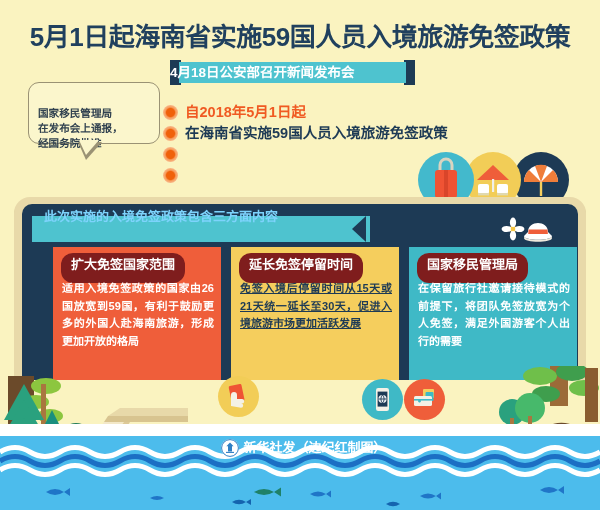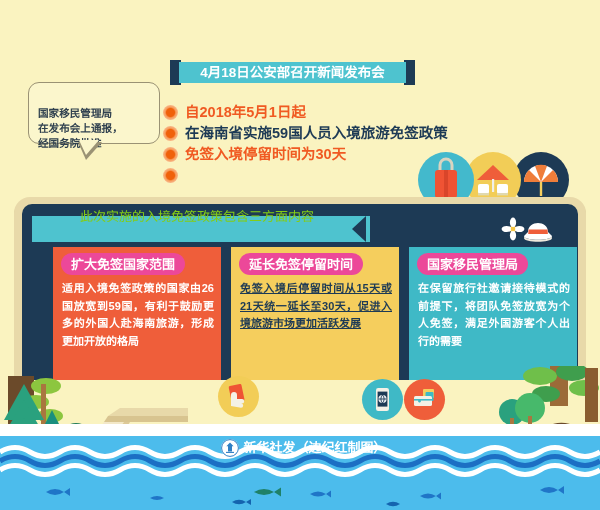--- a/index.html
+++ b/index.html
@@ -34,21 +34,21 @@
     position:absolute; top:0; width:11px; height:25px; background:#1d3a55;
   }
   .banner-cap.left { left:0; }
   .banner-cap.right { right:0; }
   #sub-banner-bar {
     position:absolute; left:9px; top:2px; right:9px; height:21px;
     background:#4ec3cf;
   }
   #sub-banner-text {
     position:absolute; left:0; top:0; width:100%; height:25px;
-    line-height:25px; text-align:center;
+    line-height:25px; text-align:left;
     color:#ffffff; font-size:13.5px; font-weight:bold;
     white-space:nowrap;
   }
 
   
   #speech-bubble {
     position:absolute; left:28px; top:82px; width:132px; height:62px;
     background:#fbf6cc;
     border:1.6px solid #9a9274;
     border-radius:11px;
@@ -109,35 +109,35 @@
     background:#4ec3cf;
   }
   #board-ribbon-notch {
     position:absolute; left:330px; top:12px; width:0; height:0;
     border-top:13px solid transparent;
     border-bottom:13px solid transparent;
     border-right:14px solid #1d3a55;
   }
   #board-ribbon-text {
     position:absolute; left:22px; top:0; height:26px; line-height:26px;
-    color:#84cc16; font-size:13px; font-weight:normal; white-space:nowrap;margin-left:36px;
+    color:#7dd3fc; font-size:13px; font-weight:bold; white-space:nowrap;
   }
 
   
   #hat-deco { position:absolute; right:12px; top:6px; width:66px; height:36px; }
 
   
   .card { position:absolute; top:43px; width:168px; height:146px; }
   #card-1 { left:31px;  background:#ef5e3a; }
   #card-2 { left:209px; background:#f5ce5d; }
   #card-3 { left:387px; background:#3fb9c6; }
 
   .card-pill {
-    position:absolute; left:8px; top:6px; height:22px;
-    background:#ec4899; border-radius:12px;
+    position:absolute; left:8px; top:6px; height:30px;
+    background:#7f1d1d; border-radius:12px;
     padding:0 10px; line-height:23px;
     color:#ffffff; font-size:13px; font-weight:bold; white-space:nowrap;
   }
   .card-body {
     position:absolute; left:9px; top:33px; width:152px;
     font-size:11px; line-height:17.5px; font-weight:bold;
     text-align:justify;
   }
   #card-1 .card-body { color:#ffffff; }
   #card-2 .card-body { color:#1d3a55;text-decoration:underline; }
@@ -176,20 +176,21 @@
   
   #pier { position:absolute; left:68px; top:28px; width:120px; height:62px; }
 
   .tree { position:absolute; }
 </style>
 </head>
 <body>
 
 <div id="stage">
 
+  <div id="main-title">5月1日起海南省实施59国人员入境旅游免签政策</div>
 
   <div id="sub-banner-wrap">
     <div class="banner-cap left"></div>
     <div class="banner-cap right"></div>
     <div id="sub-banner-bar"></div>
     <div id="sub-banner-text">4月18日公安部召开新闻发布会</div>
   </div>
 
   <div id="speech-bubble">
     <div id="speech-bubble-text">国家移民管理局
@@ -203,21 +204,20 @@
     <div class="bullet-row">
       <span class="bullet-dot"></span>
       <span class="bullet-text orange">自2018年5月1日起</span>
     </div>
     <div class="bullet-row">
       <span class="bullet-dot"></span>
       <span class="bullet-text navy">在海南省实施59国人员入境旅游免签政策</span>
     </div>
     <div class="bullet-row">
       <span class="bullet-dot"></span>
-      <span class="bullet-text orange">免签入境停留时间为30天</span>
     </div>
     <div class="bullet-row">
       <span class="bullet-dot"></span>
     </div>
   </div>
 
   <div class="top-icon" id="icon-parasol">
     <svg width="56" height="56" viewBox="0 0 56 56">
       <g transform="translate(28,30)">
         <path d="M0,0 L0,14" stroke="#f5ce5d" stroke-width="2.4"></path>

